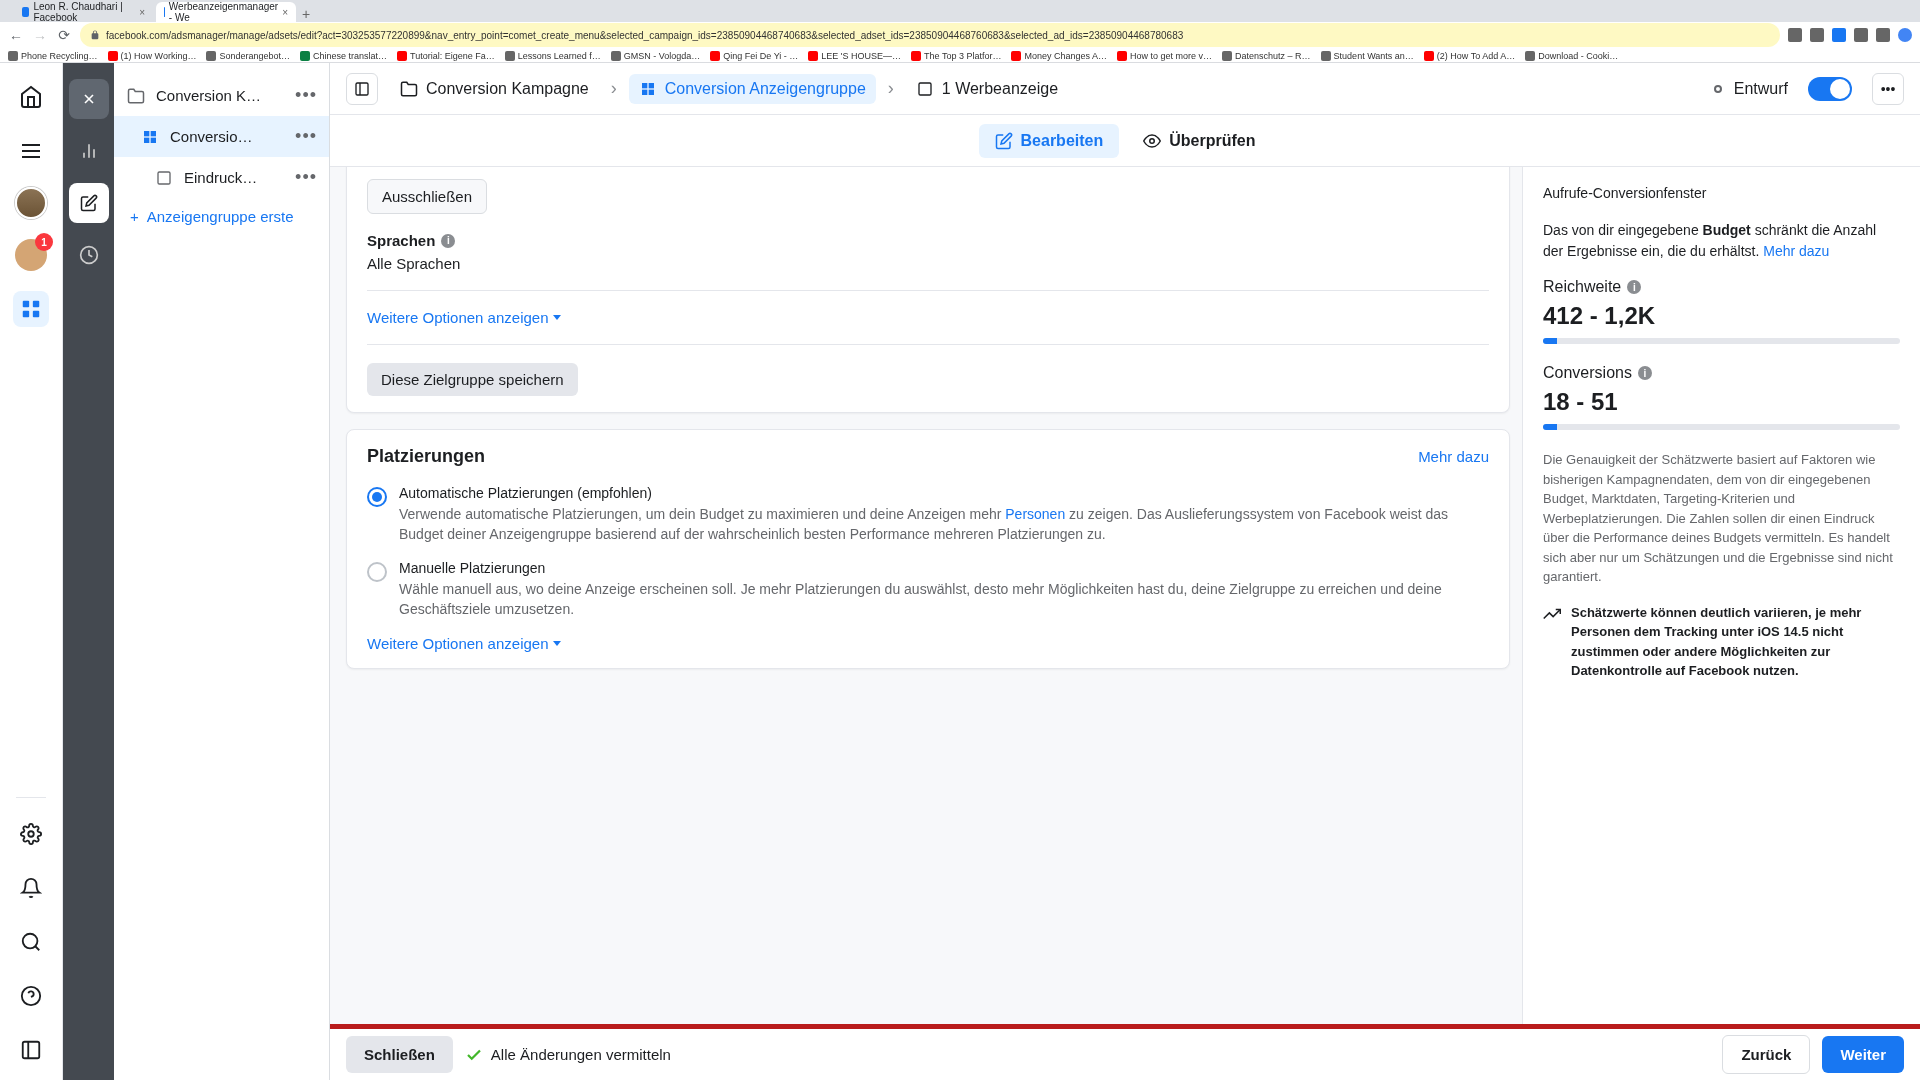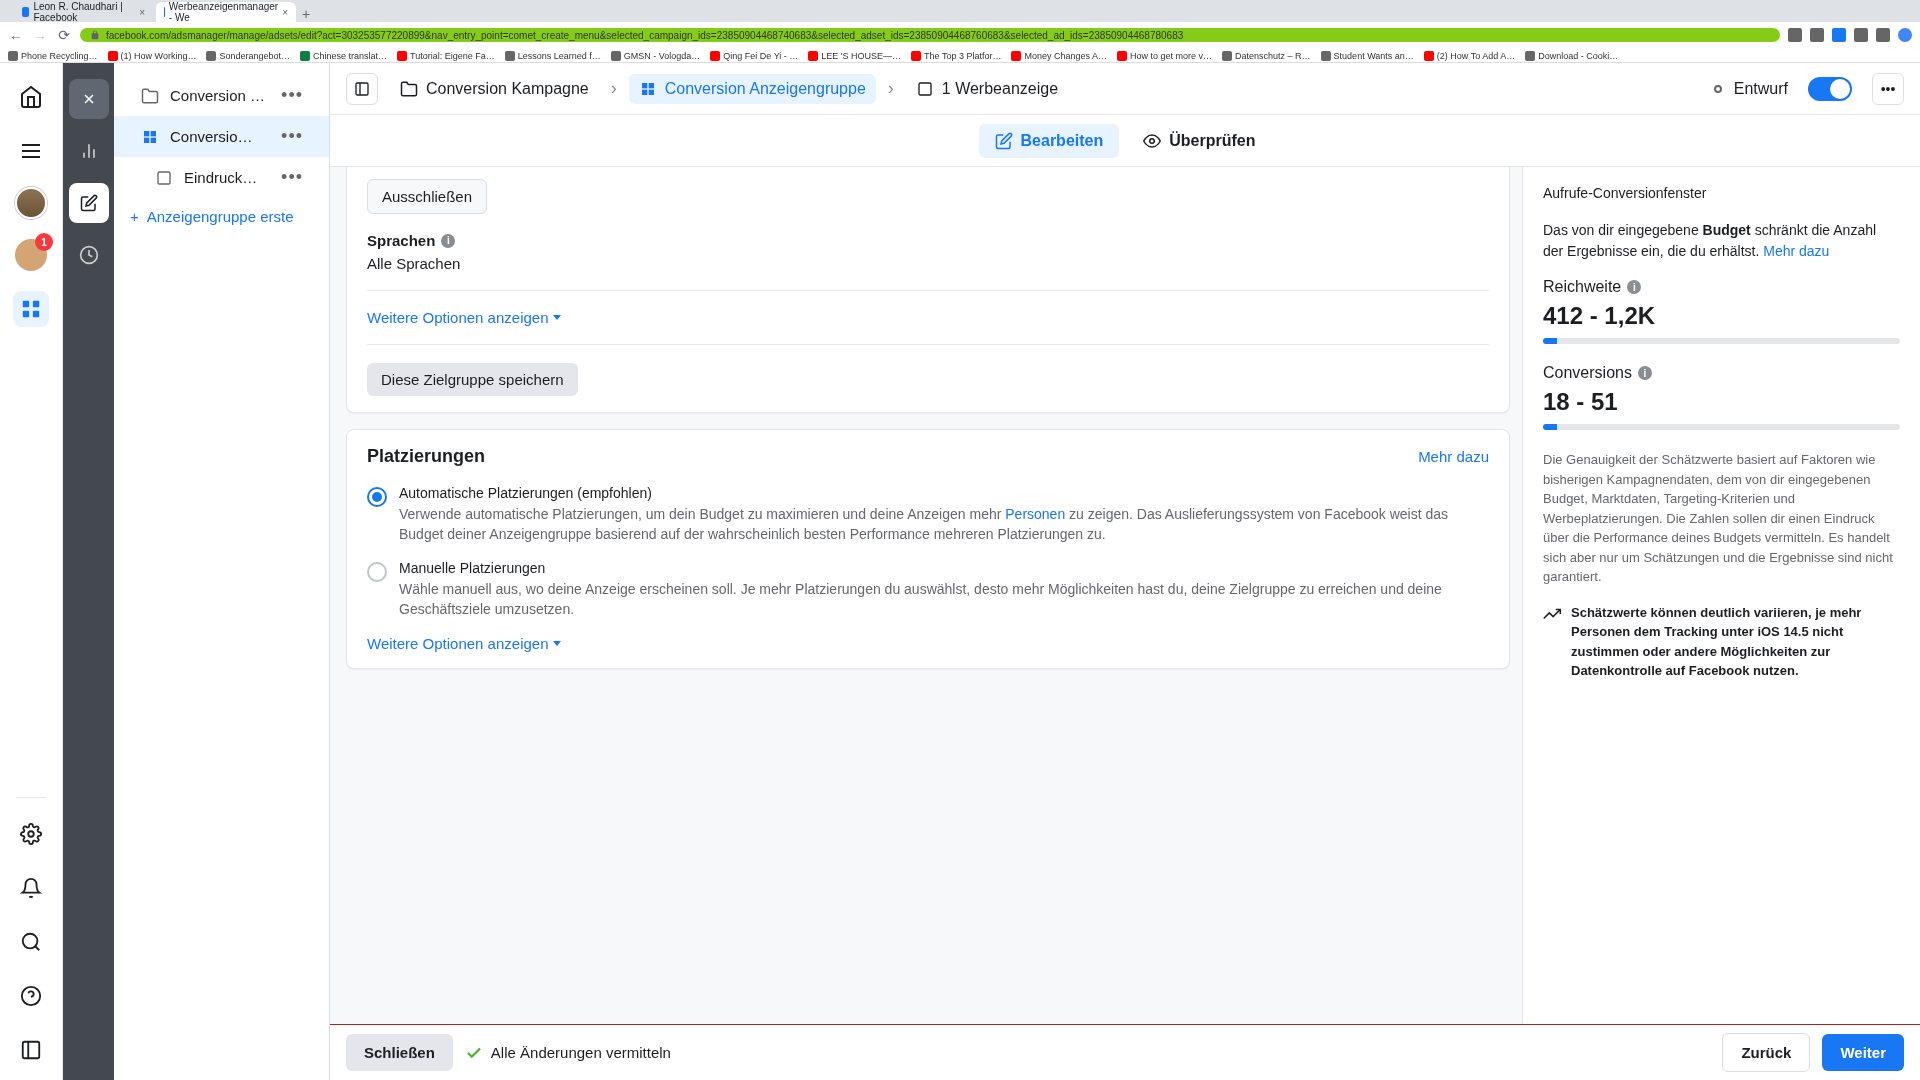--- a/index.html
+++ b/index.html
@@ -8,21 +8,21 @@
 
 .browser-chrome { height: 63px; background: #fff; border-bottom: 1px solid #dadce0; }
 .tab-bar { height: 22px; background: #dee1e6; display: flex; align-items: flex-end; padding-left: 14px; }
 .tab { height: 20px; background: #fff; border-radius: 6px 6px 0 0; padding: 2px 8px; font-size: 10px; display: flex; align-items: center; gap: 4px; margin-right: 2px; max-width: 140px; }
 .tab.inactive { background: #dee1e6; }
 .tab-favicon { width: 10px; height: 10px; background: #1877f2; border-radius: 2px; }
 .tab-close { width: 10px; height: 10px; display: flex; align-items: center; justify-content: center; font-size: 10px; color: #666; }
 .new-tab { width: 16px; height: 16px; display: flex; align-items: center; justify-content: center; color: #666; font-size: 14px; }
 .nav-bar { height: 26px; display: flex; align-items: center; padding: 0 8px; gap: 8px; }
 .nav-btn { width: 16px; height: 16px; color: #5f6368; display: flex; align-items: center; justify-content: center; }
-.url-bar { flex: 1; height: 14px; background: #84cc16; border-radius: 12px; padding: 0 10px; font-size: 10px; color: #333; display: flex; align-items: center; gap: 6px; }
+.url-bar { flex: 1; height: 24px; background: #fef9c3; border-radius: 12px; padding: 0 10px; font-size: 10px; color: #333; display: flex; align-items: center; gap: 6px; }
 .lock-icon { width: 10px; height: 10px; color: #5f6368; }
 .ext-icons { display: flex; gap: 8px; }
 .ext-icon { width: 14px; height: 14px; background: #666; border-radius: 2px; }
 .bookmark-bar { height: 15px; display: flex; align-items: center; padding: 0 8px; gap: 10px; font-size: 9px; color: #333; overflow: hidden; }
 .bookmark { display: flex; align-items: center; gap: 3px; white-space: nowrap; }
 .bookmark-icon { width: 10px; height: 10px; background: #666; border-radius: 2px; flex-shrink: 0; }
 .bookmark-icon.red { background: #ff0000; }
 .bookmark-icon.green { background: #0a8043; }
 
 
@@ -39,21 +39,21 @@
 .rail-divider { width: 30px; height: 1px; background: #e4e6eb; }
 
 
 .tool-rail { width: 51px; background: #444950; display: flex; flex-direction: column; align-items: center; padding-top: 16px; gap: 12px; }
 .tool-btn { width: 40px; height: 40px; display: flex; align-items: center; justify-content: center; border-radius: 8px; color: #ccc; }
 .tool-btn.close { background: #606770; }
 .tool-btn.edit { background: #fff; color: #1c1e21; }
 
 
 .hierarchy { width: 216px; background: #fff; border-right: 1px solid #dadde1; padding: 12px 0; }
-.h-item { display: flex; align-items: center; padding: 10px 26px; gap: 10px; cursor: pointer; position: relative; }
+.h-item { display: flex; align-items: center; padding: 10px 12px; gap: 10px; cursor: pointer; position: relative; }
 .h-item.selected { background: #e7f3ff; }
 .h-item.indent1 { padding-left: 26px; }
 .h-item.indent2 { padding-left: 40px; }
 .h-icon { width: 20px; height: 20px; display: flex; align-items: center; justify-content: center; color: #65676b; }
 .h-icon.adset { color: #1877f2; }
 .h-label { flex: 1; font-size: 15px; white-space: nowrap; overflow: hidden; text-overflow: ellipsis; }
 .h-dots { color: #65676b; font-size: 18px; letter-spacing: 1px; }
 .h-add { display: flex; align-items: center; gap: 8px; padding: 10px 16px; color: #1877f2; font-size: 15px; cursor: pointer; }
 
 
@@ -113,21 +113,21 @@
 .side-text { font-size: 14px; color: #1c1e21; line-height: 1.5; margin-bottom: 16px; }
 .metric-label { font-size: 16px; display: flex; align-items: center; gap: 6px; margin-bottom: 6px; }
 .metric-value { font-size: 24px; font-weight: 700; margin-bottom: 8px; }
 .progress-bar { height: 6px; background: #e4e6eb; border-radius: 3px; margin-bottom: 20px; overflow: hidden; }
 .progress-fill { height: 100%; background: #1877f2; width: 4%; }
 .side-note { font-size: 13px; color: #65676b; line-height: 1.5; margin-bottom: 16px; }
 .side-warn { display: flex; gap: 10px; font-size: 13px; font-weight: 600; line-height: 1.5; }
 .warn-icon { width: 18px; height: 18px; flex-shrink: 0; margin-top: 2px; }
 
 
-.footer { height: 56px; background: #fff; border-top: 1px solid #b91c1c; display: flex; align-items: center; padding: 0 16px; gap: 12px; }
+.footer { height: 56px; background: #fff; border-top: 5px solid #b91c1c; display: flex; align-items: center; padding: 0 16px; gap: 12px; }
 .footer-btn { padding: 10px 18px; border-radius: 6px; font-size: 15px; font-weight: 600; cursor: pointer; }
 .footer-btn.ghost { background: #e4e6eb; }
 .footer-btn.primary { background: #1877f2; color: #fff; }
 .footer-btn.outline { background: #fff; border: 1px solid #dadde1; }
 .footer-spacer { flex: 1; }
 .save-status { display: flex; align-items: center; gap: 8px; font-size: 15px; color: #1c1e21; }
 .check-icon { color: #42b72a; }
 
 svg { display: block; }
 </style>

